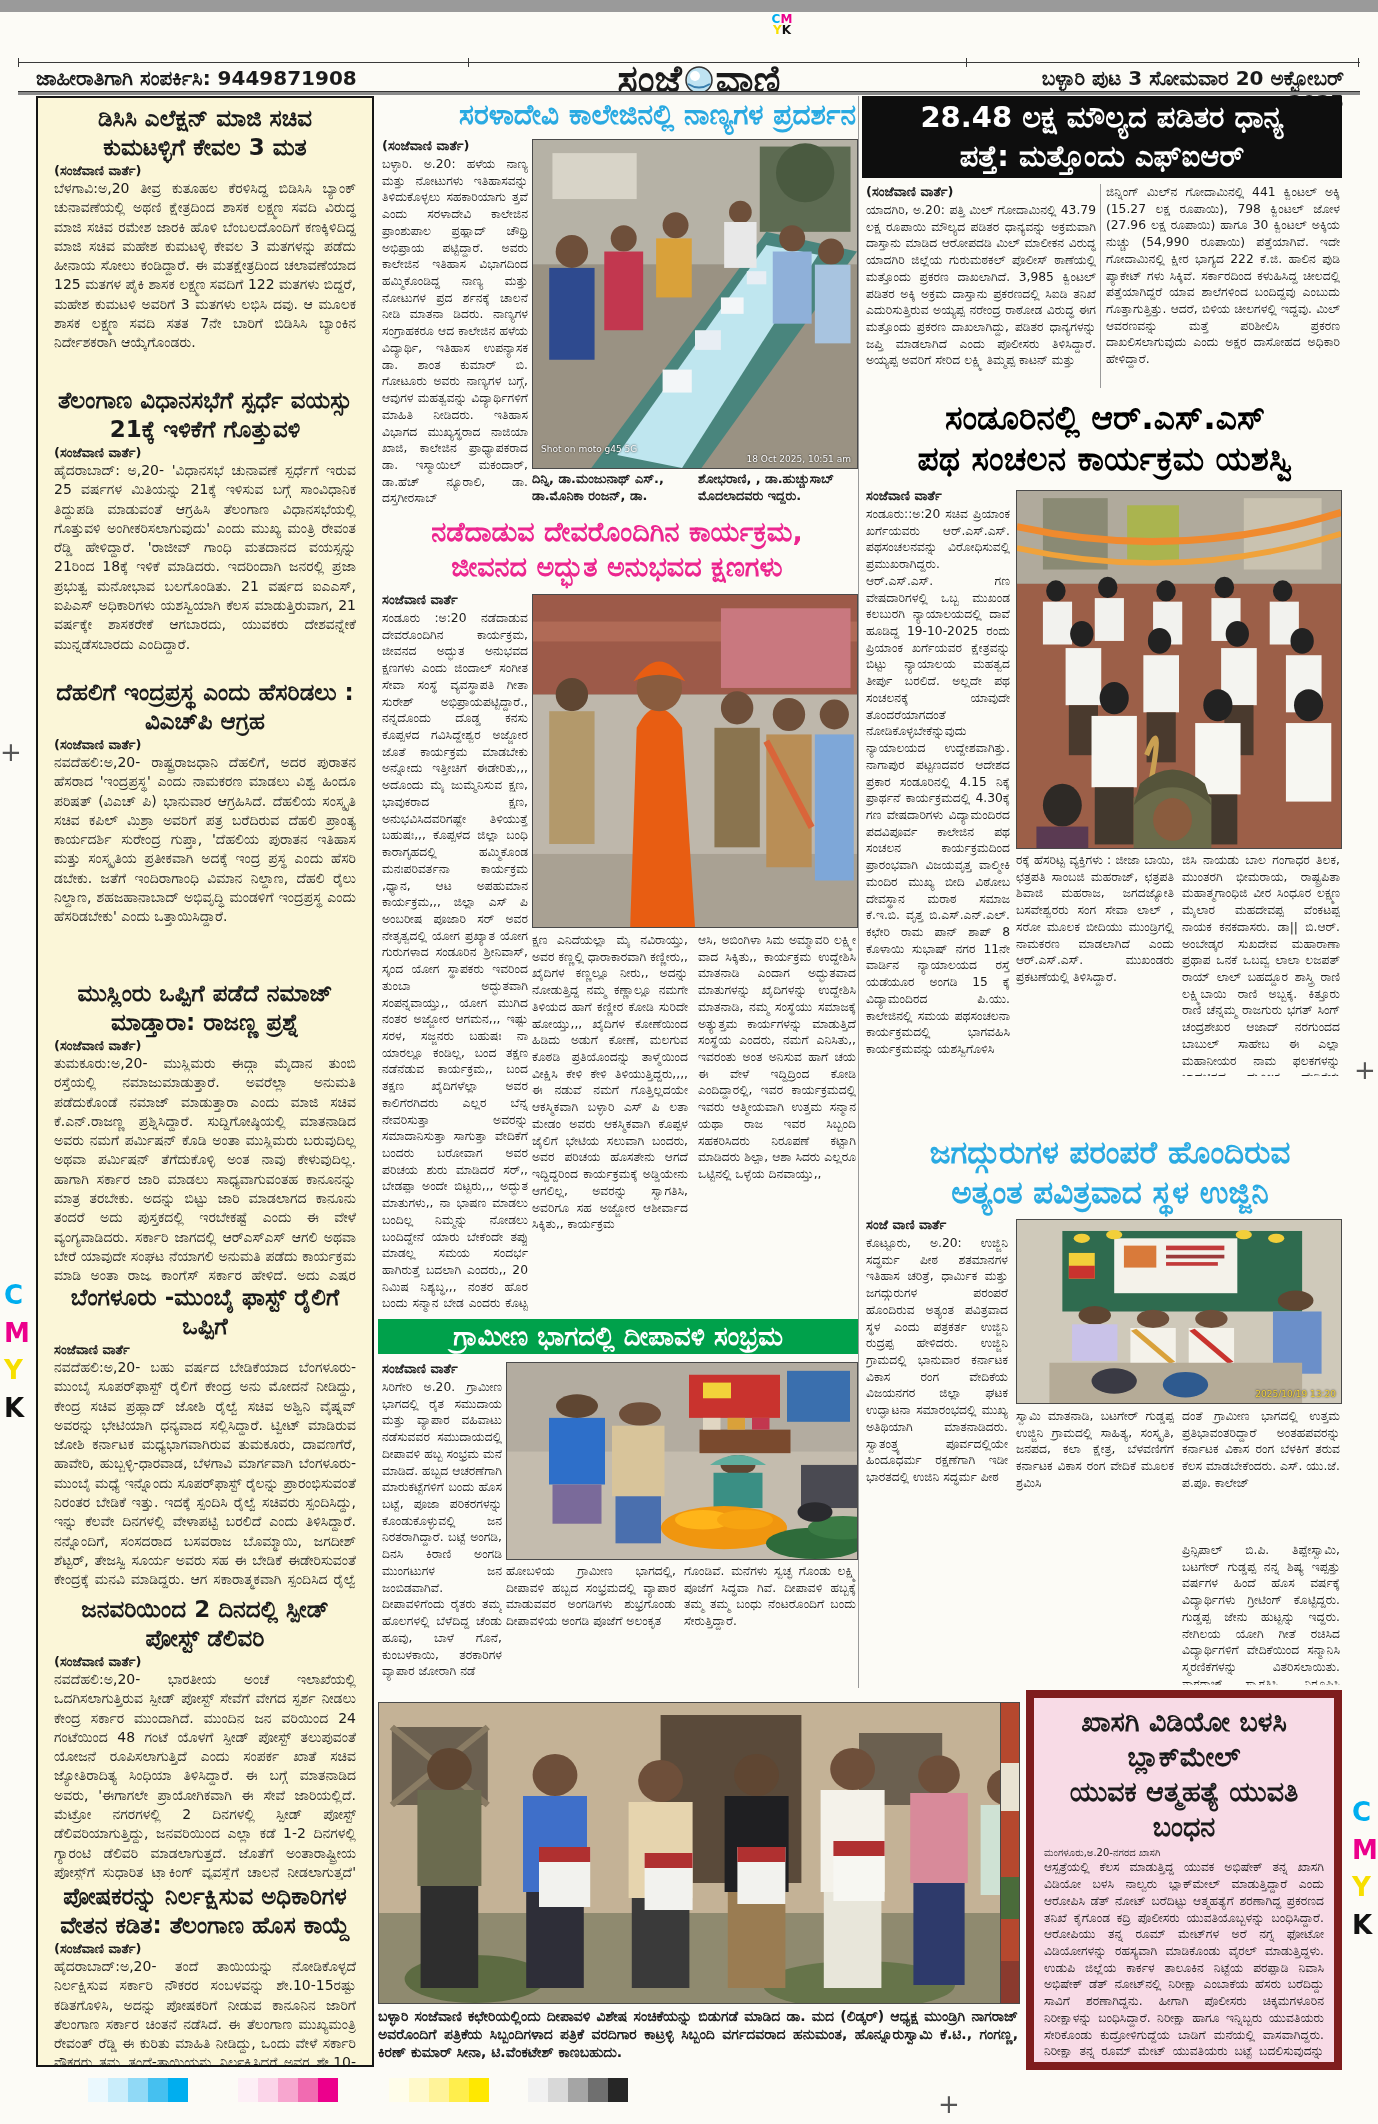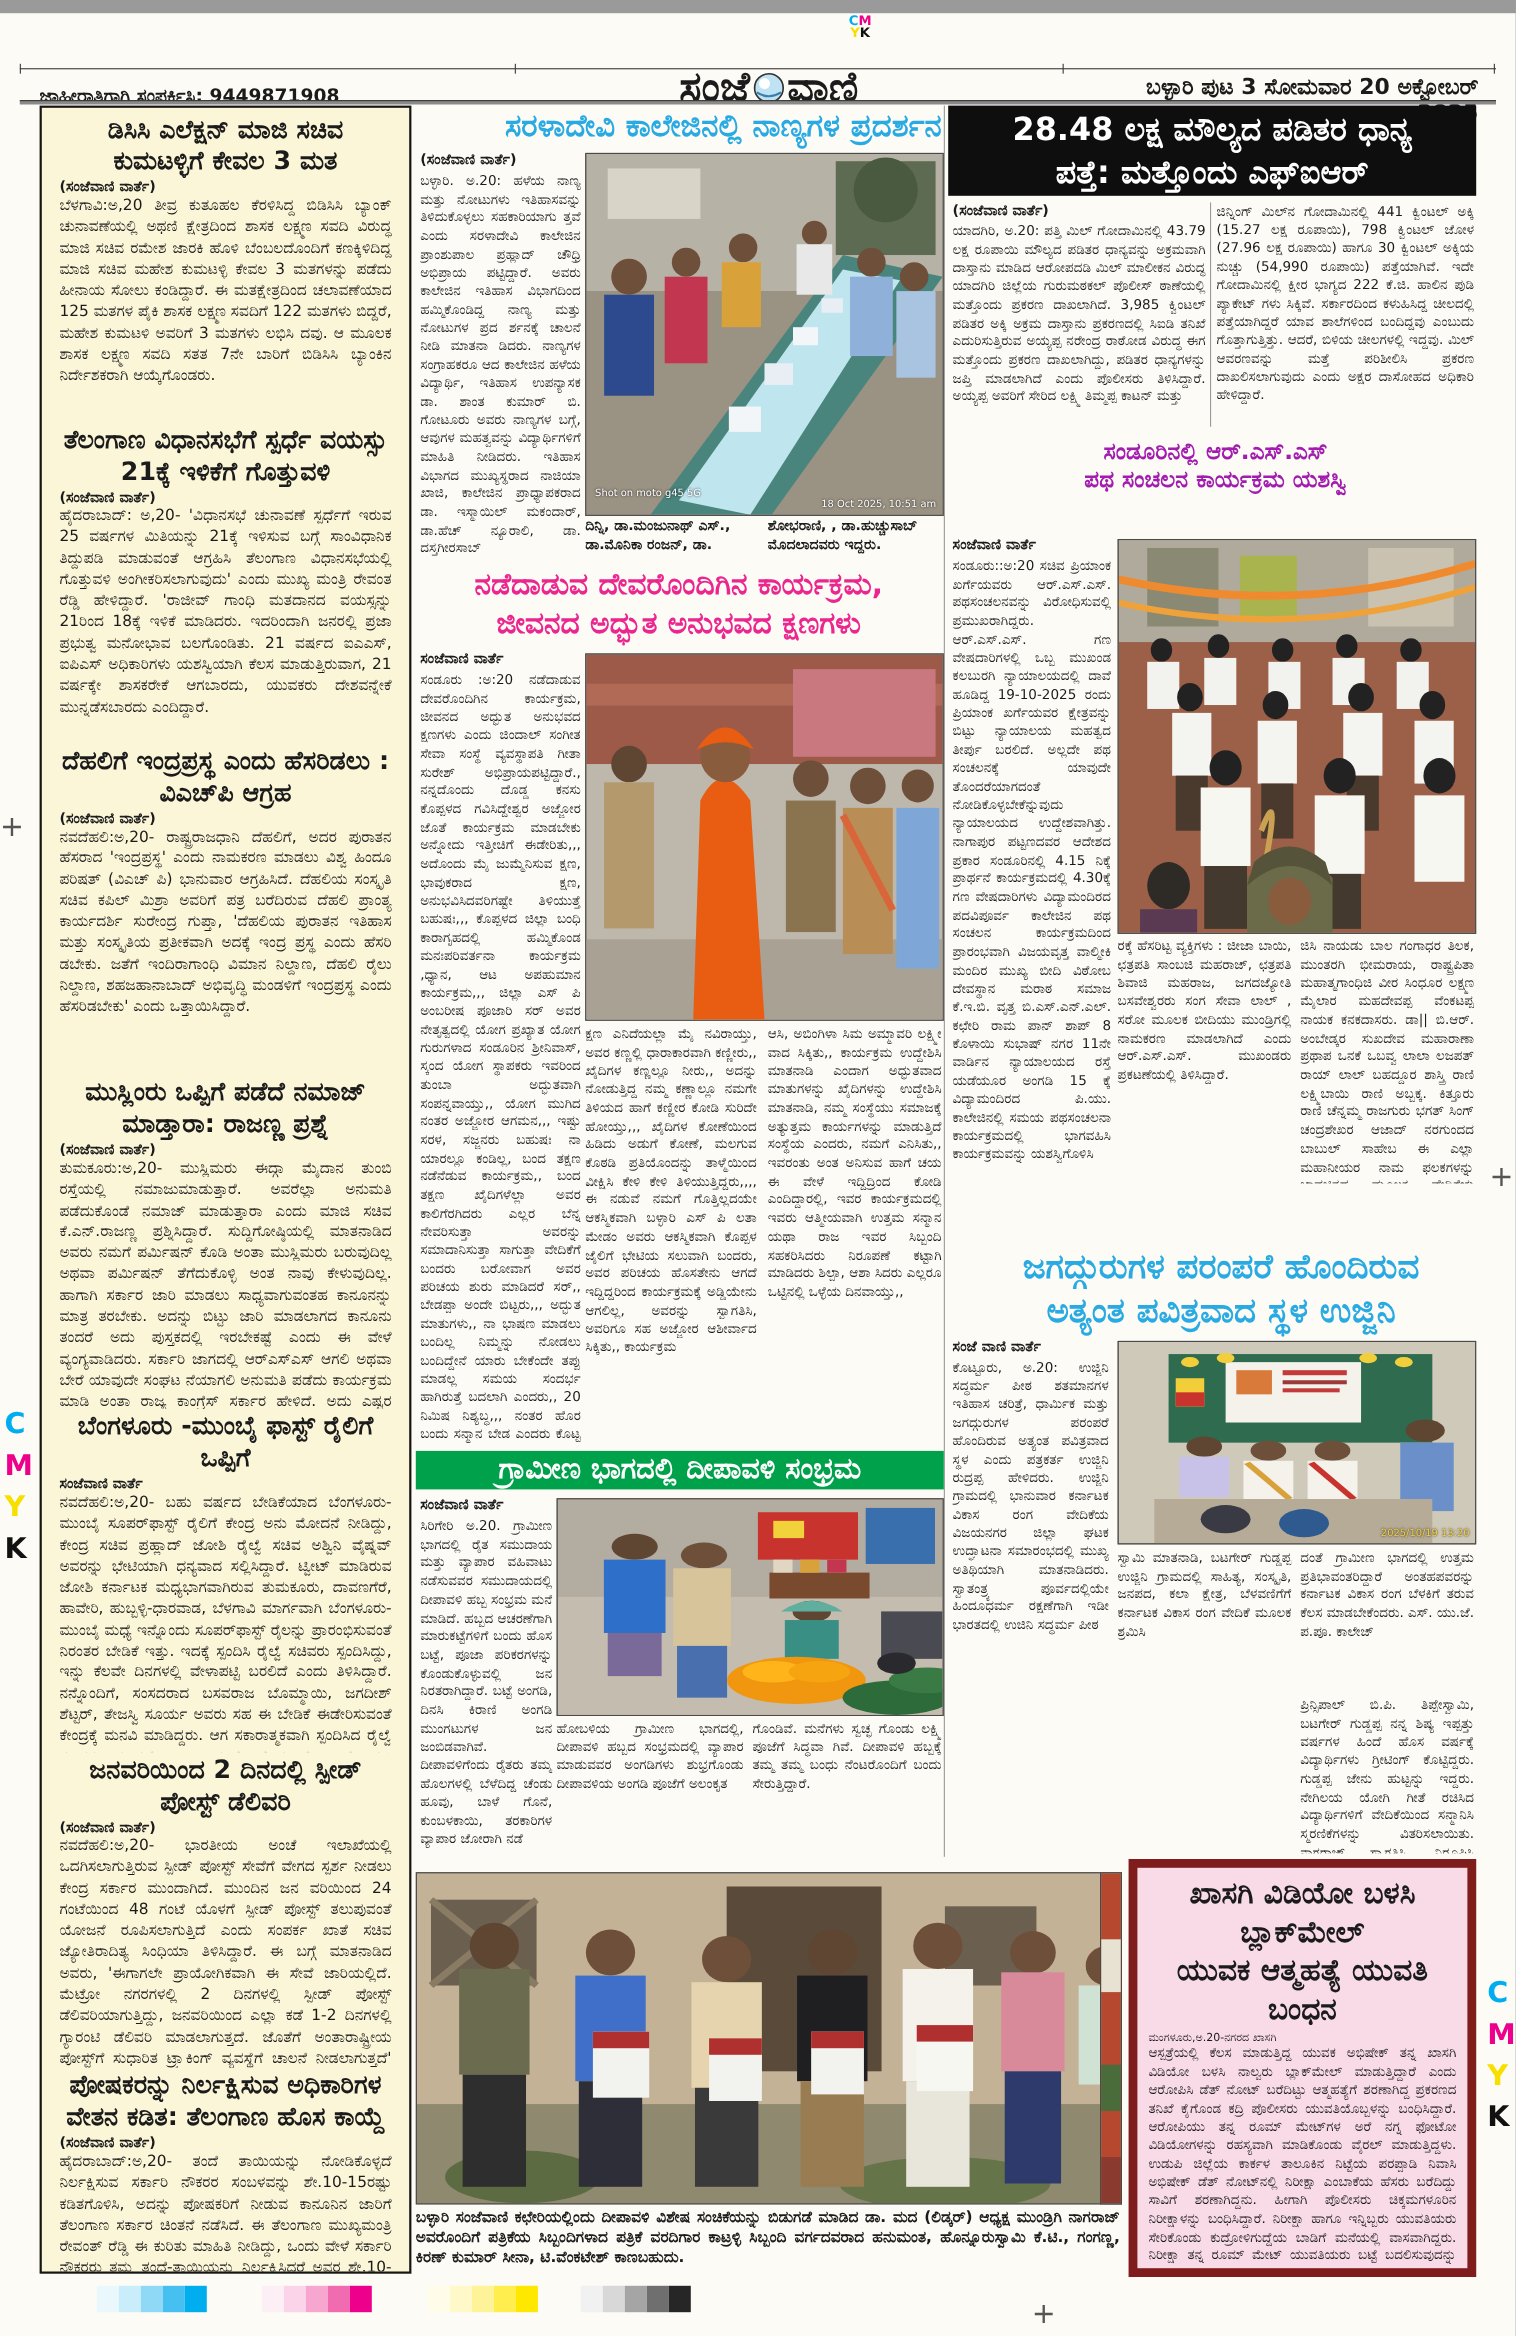--- a/index.html
+++ b/index.html
@@ -34,21 +34,21 @@
   <div class="abs" style="left:762px;top:2px;width:40px;line-height:11px;font-size:12px;font-weight:bold;text-align:center;">
     <span style="color:#00aeef">C</span><span style="color:#ec008c">M</span><br>
     <span style="color:#f7df00">Y</span><span style="color:#111">K</span>
   </div>
 
   <div class="abs rule" style="left:18px;top:50px;width:1342px;height:1px;"></div>
   <div class="tick" style="left:18px;top:46px;"></div>
     <div class="tick" style="left:468px;top:46px;"></div>
   <div class="tick" style="left:966px;top:46px;"></div>
     <div class="tick" style="left:1358px;top:46px;"></div>
-  <div class="abs b" style="left:36px;top:66px;font-size:17px;">ಜಾಹೀರಾತಿಗಾಗಿ ಸಂಪರ್ಕಿಸಿ: 9449871908</div>
+  <div class="abs b" style="left:36px;top:54px;font-size:20px;">ಜಾಹೀರಾತಿಗಾಗಿ ಸಂಪರ್ಕಿಸಿ: 9449871908</div>
   <div class="abs b" style="left:589px;top:45px;width:220px;font-size:38px;display:flex;align-items:center;justify-content:center;gap:2px;">
     <span>ಸಂಜೆ</span>
     <svg width="30" height="30" viewBox="0 0 30 30">
       <circle cx="15" cy="15" r="13" fill="#bfe3f2" stroke="#333" stroke-width="1.5"></circle>
       <circle cx="11" cy="11" r="5" fill="#ffffff"></circle>
       <path d="M4 19 Q15 26 26 19" stroke="#3a7fae" stroke-width="2" fill="none"></path>
     </svg>
     <span>ವಾಣಿ</span>
   </div>
   <div class="abs b" style="left:1000px;top:54px;width:344px;font-size:20px;text-align:right;">ಬಳ್ಳಾರಿ ಪುಟ 3 ಸೋಮವಾರ 20 ಅಕ್ಟೋಬರ್ 2025</div>
@@ -270,21 +270,21 @@
 
   <div class="abs b ctr" style="left:862px;top:84px;width:480px;height:82px;background:#0e0e0e;color:#ffffff;font-size:29px;line-height:1.35;padding-top:2px;box-sizing:border-box;">
     <div>28.48 ಲಕ್ಷ ಮೌಲ್ಯದ ಪಡಿತರ ಧಾನ್ಯ</div>
     <div>ಪತ್ತೆ: ಮತ್ತೊಂದು ಎಫ್‌ಐಆರ್</div>
   </div>
   <div class="abs src" style="left:866px;top:172px;">(ಸಂಜೆವಾಣಿ ವಾರ್ತೆ)</div>
   <div class="abs small jc clip" style="left:866px;top:190px;width:230px;height:188px;">ಯಾದಗಿರಿ, ಅ.20: ಪತ್ತಿ ಮಿಲ್ ಗೋದಾಮಿನಲ್ಲಿ 43.79 ಲಕ್ಷ ರೂಪಾಯಿ ಮೌಲ್ಯದ ಪಡಿತರ ಧಾನ್ಯವನ್ನು ಅಕ್ರಮವಾಗಿ ದಾಸ್ತಾನು ಮಾಡಿದ ಆರೋಪದಡಿ ಮಿಲ್ ಮಾಲೀಕನ ವಿರುದ್ಧ ಯಾದಗಿರಿ ಜಿಲ್ಲೆಯ ಗುರುಮಠಕಲ್ ಪೊಲೀಸ್ ಠಾಣೆಯಲ್ಲಿ ಮತ್ತೊಂದು ಪ್ರಕರಣ ದಾಖಲಾಗಿದೆ. 3,985 ಕ್ವಿಂಟಲ್ ಪಡಿತರ ಅಕ್ಕಿ ಅಕ್ರಮ ದಾಸ್ತಾನು ಪ್ರಕರಣದಲ್ಲಿ ಸಿಐಡಿ ತನಿಖೆ ಎದುರಿಸುತ್ತಿರುವ ಅಯ್ಯಪ್ಪ ನರೇಂದ್ರ ರಾಠೋಡ ವಿರುದ್ಧ ಈಗ ಮತ್ತೊಂದು ಪ್ರಕರಣ ದಾಖಲಾಗಿದ್ದು, ಪಡಿತರ ಧಾನ್ಯಗಳನ್ನು ಜಪ್ತಿ ಮಾಡಲಾಗಿದೆ ಎಂದು ಪೊಲೀಸರು ತಿಳಿಸಿದ್ದಾರೆ. ಅಯ್ಯಪ್ಪ ಅವರಿಗೆ ಸೇರಿದ ಲಕ್ಷ್ಮಿ ತಿಮ್ಮಪ್ಪ ಕಾಟನ್ ಮತ್ತು</div>
   <div class="abs" style="left:1100px;top:172px;width:1px;height:204px;background:#9a9a9a;"></div>
   <div class="abs small jc clip" style="left:1106px;top:172px;width:234px;height:206px;">ಜಿನ್ನಿಂಗ್ ಮಿಲ್‌ನ ಗೋದಾಮಿನಲ್ಲಿ 441 ಕ್ವಿಂಟಲ್ ಅಕ್ಕಿ (15.27 ಲಕ್ಷ ರೂಪಾಯಿ), 798 ಕ್ವಿಂಟಲ್ ಜೋಳ (27.96 ಲಕ್ಷ ರೂಪಾಯಿ) ಹಾಗೂ 30 ಕ್ವಿಂಟಲ್ ಅಕ್ಕಿಯ ನುಚ್ಚು (54,990 ರೂಪಾಯಿ) ಪತ್ತೆಯಾಗಿವೆ. ಇದೇ ಗೋದಾಮಿನಲ್ಲಿ ಕ್ಷೀರ ಭಾಗ್ಯದ 222 ಕೆ.ಜಿ. ಹಾಲಿನ ಪುಡಿ ಪ್ಯಾಕೇಟ್ ಗಳು ಸಿಕ್ಕಿವೆ. ಸರ್ಕಾರದಿಂದ ಕಳುಹಿಸಿದ್ದ ಚೀಲದಲ್ಲಿ ಪತ್ತೆಯಾಗಿದ್ದರೆ ಯಾವ ಶಾಲೆಗಳಿಂದ ಬಂದಿದ್ದವು ಎಂಬುದು ಗೊತ್ತಾಗುತ್ತಿತ್ತು. ಆದರೆ, ಬಿಳಿಯ ಚೀಲಗಳಲ್ಲಿ ಇದ್ದವು. ಮಿಲ್ ಆವರಣವನ್ನು ಮತ್ತೆ ಪರಿಶೀಲಿಸಿ ಪ್ರಕರಣ ದಾಖಲಿಸಲಾಗುವುದು ಎಂದು ಅಕ್ಷರ ದಾಸೋಹದ ಅಧಿಕಾರಿ ಹೇಳಿದ್ದಾರೆ.</div>
 
-  <div class="abs b ctr" style="left:870px;top:385px;width:470px;font-size:21px;line-height:1.25;color:#a21caf;">
+  <div class="abs b ctr" style="left:870px;top:385px;width:470px;font-size:33px;line-height:1.25;color:#000000;">
     <div>ಸಂಡೂರಿನಲ್ಲಿ ಆರ್.ಎಸ್.ಎಸ್</div>
     <div>ಪಥ ಸಂಚಲನ ಕಾರ್ಯಕ್ರಮ ಯಶಸ್ವಿ</div>
   </div>
   <div class="abs src" style="left:866px;top:476px;">ಸಂಜೆವಾಣಿ ವಾರ್ತೆ</div>
   <div class="abs small jc clip" style="left:866px;top:494px;width:144px;height:570px;">ಸಂಡೂರು::ಅ:20 ಸಚಿವ ಪ್ರಿಯಾಂಕ ಖರ್ಗೆಯವರು ಆರ್.ಎಸ್.ಎಸ್. ಪಥಸಂಚಲನವನ್ನು ವಿರೋಧಿಸುವಲ್ಲಿ ಪ್ರಮುಖರಾಗಿದ್ದರು. ಆರ್.ಎಸ್.ಎಸ್. ಗಣ ವೇಷದಾರಿಗಳಲ್ಲಿ ಒಬ್ಬ ಮುಖಂಡ ಕಲಬುರಗಿ ನ್ಯಾಯಾಲಯದಲ್ಲಿ ದಾವೆ ಹೂಡಿದ್ದ 19-10-2025 ರಂದು ಪ್ರಿಯಾಂಕ ಖರ್ಗೆಯವರ ಕ್ಷೇತ್ರವನ್ನು ಬಿಟ್ಟು ನ್ಯಾಯಾಲಯ ಮಹತ್ವದ ತೀರ್ಪು ಬರಲಿದೆ. ಅಲ್ಲದೇ ಪಥ ಸಂಚಲನಕ್ಕೆ ಯಾವುದೇ ತೊಂದರೆಯಾಗದಂತೆ ನೋಡಿಕೊಳ್ಳಬೇಕೆನ್ನುವುದು ನ್ಯಾಯಾಲಯದ ಉದ್ದೇಶವಾಗಿತ್ತು. ನಾಗಾಪುರ ಪಟ್ಟಣದವರ ಆದೇಶದ ಪ್ರಕಾರ ಸಂಡೂರಿನಲ್ಲಿ 4.15 ನಿಕ್ಕೆ ಪ್ರಾರ್ಥನೆ ಕಾರ್ಯಕ್ರಮದಲ್ಲಿ 4.30ಕ್ಕೆ ಗಣ ವೇಷದಾರಿಗಳು ವಿದ್ಯಾಮಂದಿರದ ಪದವಿಪೂರ್ವ ಕಾಲೇಜಿನ ಪಥ ಸಂಚಲನ ಕಾರ್ಯಕ್ರಮದಿಂದ ಪ್ರಾರಂಭವಾಗಿ ವಿಜಯವೃತ್ತ ವಾಲ್ಮೀಕಿ ಮಂದಿರ ಮುಖ್ಯ ಬೀದಿ ವಿಠೋಬ ದೇವಸ್ಥಾನ ಮರಾಠ ಸಮಾಜ ಕೆ.ಇ.ಬಿ. ವೃತ್ತ ಬಿ.ಎಸ್.ಎನ್.ಎಲ್. ಕಛೇರಿ ರಾಮ ಪಾನ್ ಶಾಪ್ 8 ಕೊಳಾಯಿ ಸುಭಾಷ್ ನಗರ 11ನೇ ವಾರ್ಡಿನ ನ್ಯಾಯಾಲಯದ ರಸ್ತೆ ಯಡೆಯೂರ ಅಂಗಡಿ 15 ಕ್ಕೆ ವಿದ್ಯಾಮಂದಿರದ ಪಿ.ಯು. ಕಾಲೇಜಿನಲ್ಲಿ ಸಮಯ ಪಥಸಂಚಲನಾ ಕಾರ್ಯಕ್ರಮದಲ್ಲಿ ಭಾಗವಹಿಸಿ ಕಾರ್ಯಕ್ರಮವನ್ನು ಯಶಸ್ವಿಗೊಳಿಸಿ</div>
   <div class="photo" style="left:1016px;top:478px;width:324px;height:357px;">
     <svg viewBox="0 0 100 100" preserveAspectRatio="none">
       <rect width="100" height="26" fill="#b0aa9c"></rect>
       <rect x="8" y="2" width="20" height="20" fill="#8a8a74"></rect>
         <rect x="34" y="4" width="16" height="16" fill="#aab44f"></rect>

